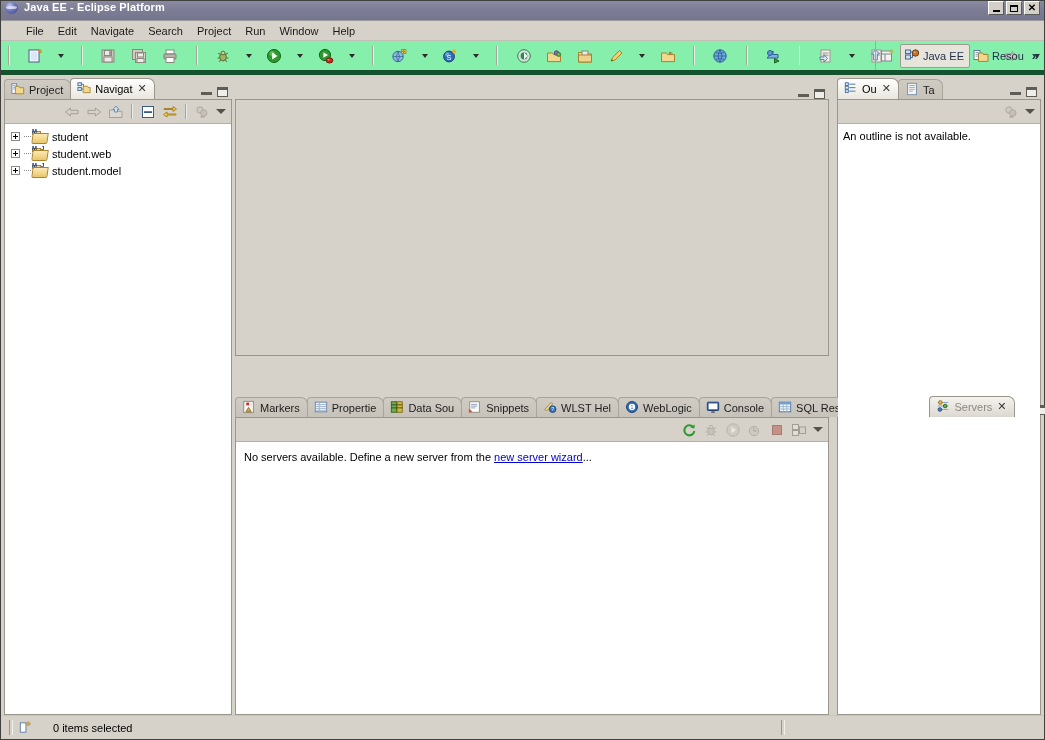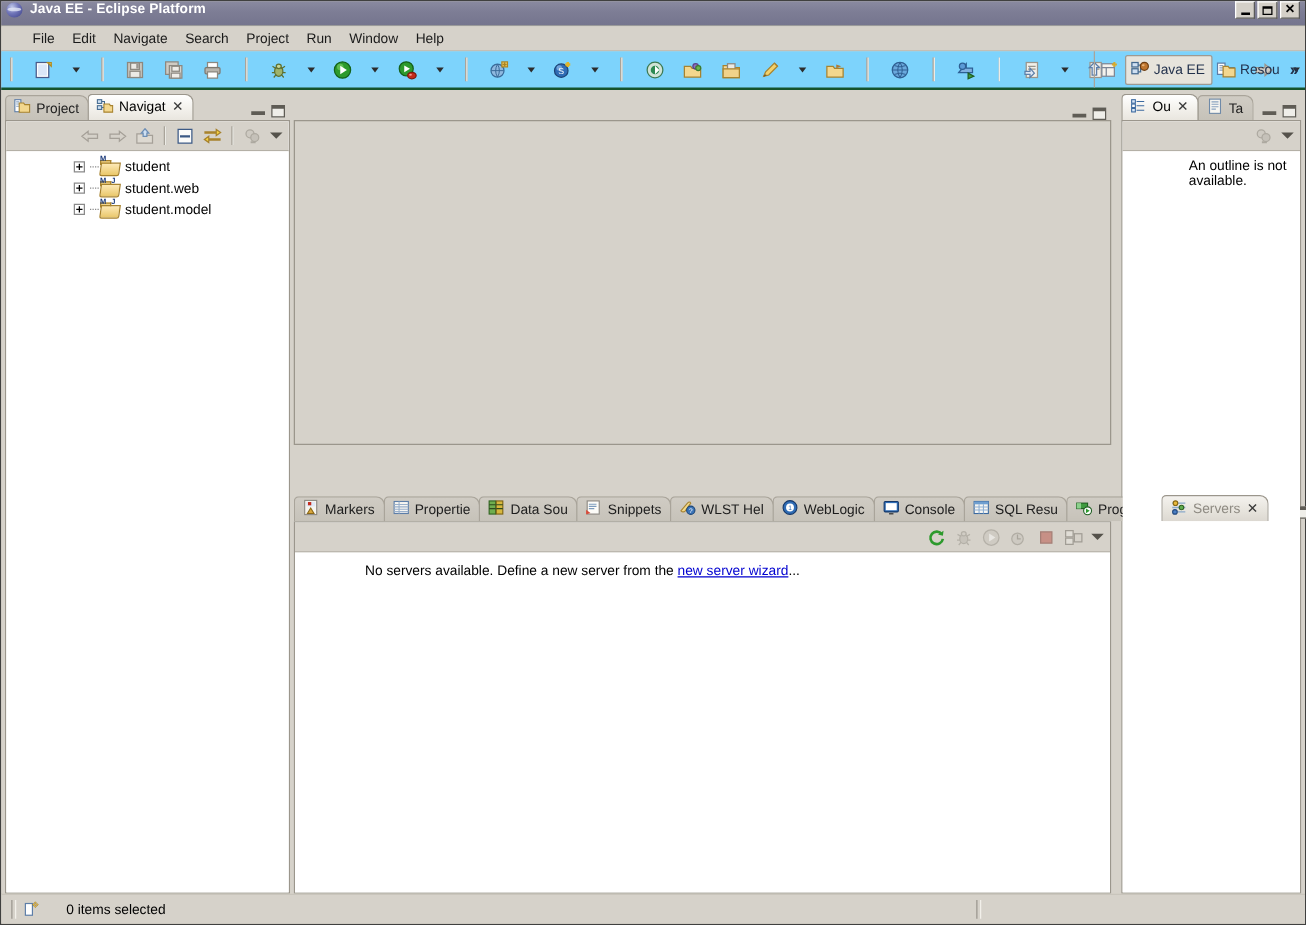--- a/index.html
+++ b/index.html
@@ -66,23 +66,23 @@
     display: flex; align-items: center; padding-left: 18px;
     border-bottom: 1px solid #c3bfb6;
   }
   .menu-item {
     padding: 2px 7px; font-size: 11px; color: #1a1a1a; cursor: default;
   }
 
   
   .toolbar {
     height: 29px; min-height: 29px;
-    background: #7dd3fc;
+    background: #86efac;
     display: flex; align-items: center; padding: 0 3px;
-    border-bottom: 2px solid #14532d;
+    border-bottom: 5px solid #14532d;
     position: relative;
     gap: 12px;
   }
   .tb-sep { width: 1px; height: 19px; background: #a9a49a; margin: 0 4px; border-right: 1px solid #ecebe6; }
   .tb-btn {
     width: 22px; height: 22px; display: flex; align-items: center; justify-content: center;
     position: relative; margin: 0 1px;
   }
   .tb-arrow {
     width: 11px; height: 22px; display: flex; align-items: center; justify-content: center;
@@ -111,21 +111,21 @@
   }
   .persp-more { font-size: 13px; font-weight: bold; color: #23324d; padding: 0 3px; }
 
   
   .body {
     flex: 1; display: flex; padding: 2px 3px 0 3px; gap: 0; min-height: 0;
     background: #d6d2ca;
   }
   .col-left { width: 228px; display: flex; flex-direction: column; min-width: 0; }
   .col-mid  { flex: 1; display: flex; flex-direction: column; min-width: 0; margin-left: 3px; gap: 37px; }
-  .col-right{ width: 144px; display: flex; flex-direction: column; min-width: 0; margin-left: 8px; }
+  .col-right{ width: 204px; display: flex; flex-direction: column; min-width: 0; margin-left: 8px; }
 
   
   .part { display: flex; flex-direction: column; min-height: 0; min-width: 0; }
   .part-tabs {
     height: 22px; min-height: 22px; display: flex; align-items: flex-end;
     position: relative; background: transparent;
   }
   .tab {
     height: 20px; display: flex; align-items: center; gap: 4px;
     padding: 0 7px 0 6px; font-size: 11px; color: #1d1d1d;
@@ -168,21 +168,21 @@
   .part-toolbar {
     height: 23px; min-height: 23px; display: flex; align-items: center;
     justify-content: flex-end; gap: 2px; padding: 0 3px;
     background: #d6d2ca; border-bottom: 1px solid #b4b0a6;
   }
   .ptb-btn { width: 20px; height: 19px; display: flex; align-items: center; justify-content: center; }
   .ptb-sep { width: 1px; height: 15px; background: #a9a49a; margin: 0 3px; border-right: 1px solid #ecebe6; }
   .ptb-menu { width: 14px; height: 19px; display:flex;align-items:center;justify-content:center; }
   .ptb-menu i { width:0;height:0;border-left:5px solid transparent;border-right:5px solid transparent;border-top:5px solid #55524b; }
 
-  .part-content { flex: 1; min-height: 0; background: #fff; overflow: hidden; position: relative; padding-left: 48px; }
+  .part-content { flex: 1; min-height: 0; background: #fff; overflow: hidden; position: relative; }
 
   
   .tree { padding: 4px 2px 2px 6px; }
   .tree-row { display: flex; align-items: center; height: 17px; gap: 0px; }
   .tree-exp {
     width: 9px; height: 9px; border: 1px solid #8a8a8a; background: #fff;
     position: relative; margin-right: 4px; box-sizing: border-box; flex: none;
   }
   .tree-exp:before { content:""; position:absolute; left:1px; top:3px; width:5px; height:1px; background:#000; }
   .tree-exp:after  { content:""; position:absolute; left:3px; top:1px; width:1px; height:5px; background:#000; }

